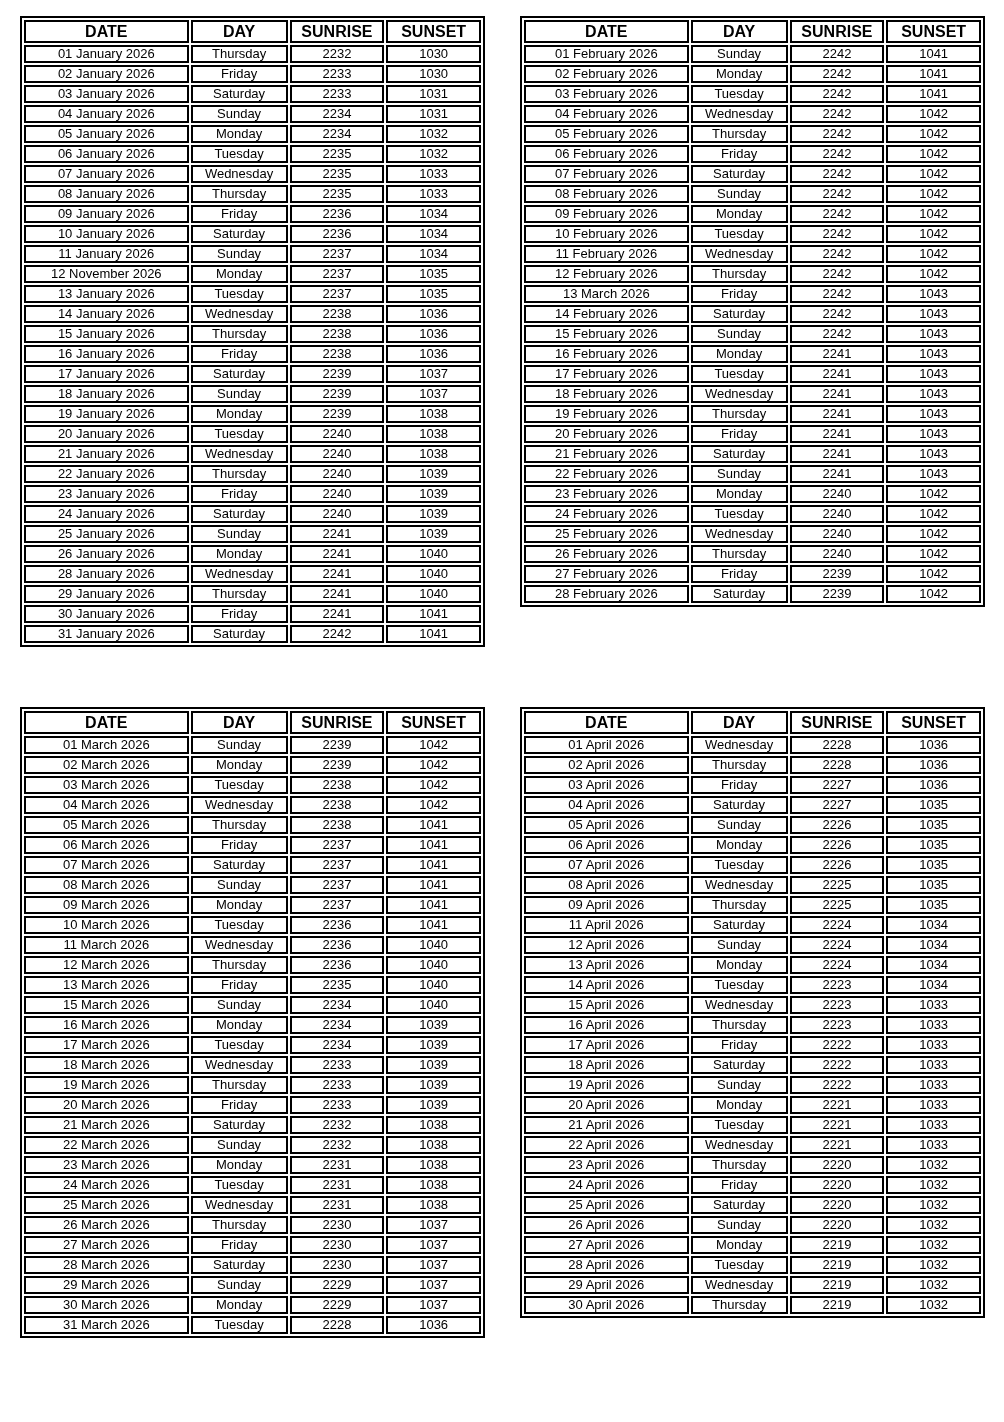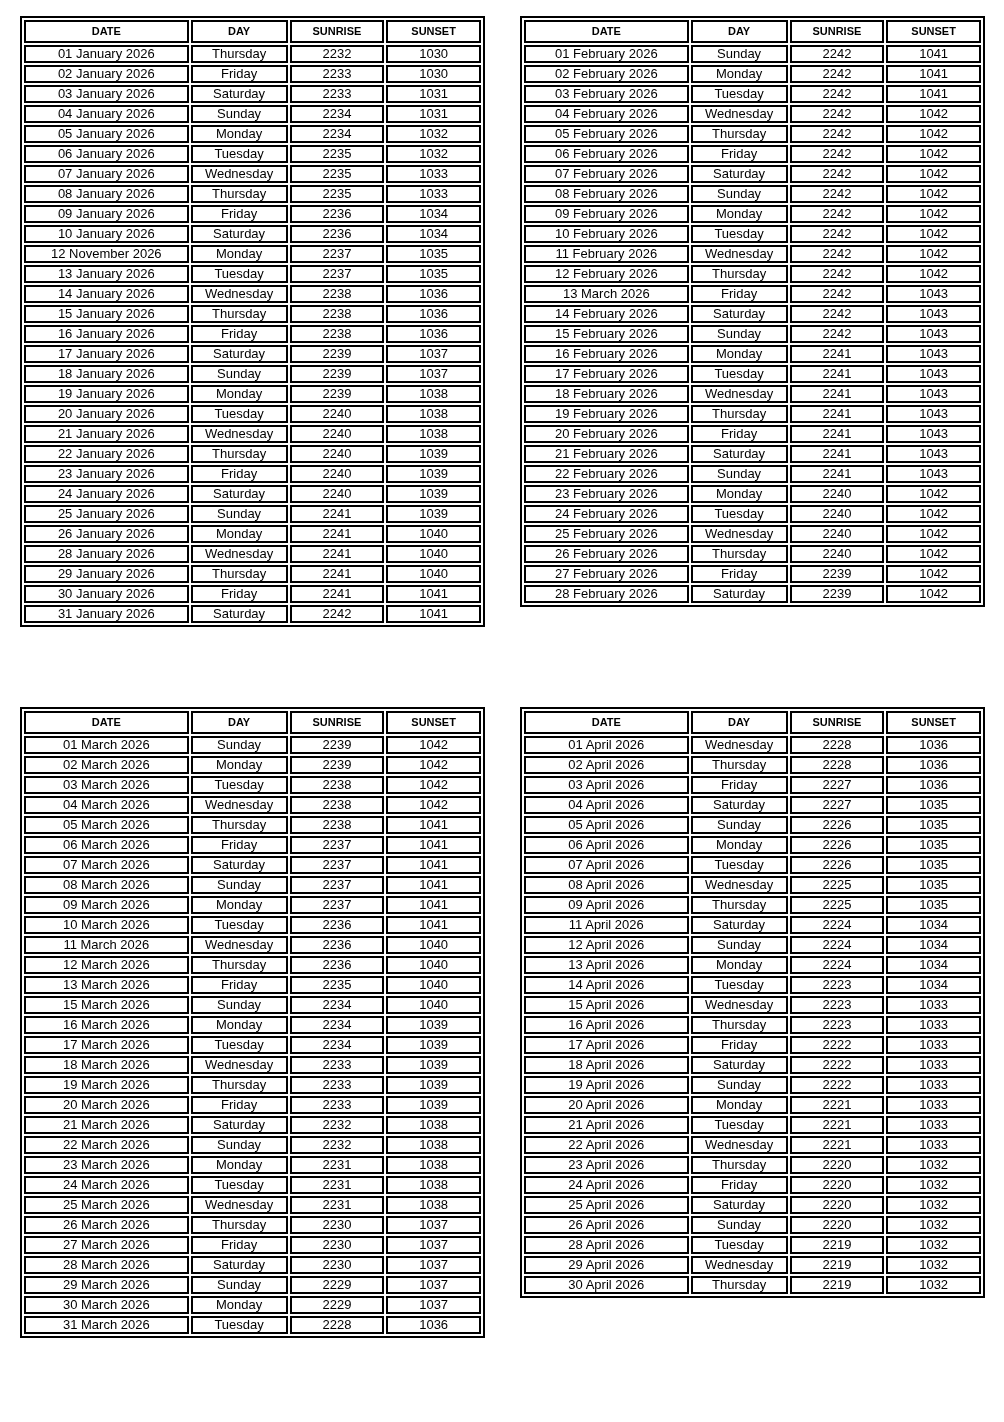--- a/index.html
+++ b/index.html
@@ -42,21 +42,21 @@
     text-align: center;
     vertical-align: middle;
     padding: 0;
     overflow: hidden;
     white-space: nowrap;
     background: #ffffff;
   }
   table.sun-table th {
     height: 19px;
     line-height: 19px;
-    font-size: 11px;
+    font-size: 16px;
     font-weight: bold;
   }
   table.sun-table td {
     height: 14px;
     line-height: 14px;
     font-size: 13px;
   }
 </style>
 </head>
 <body>
@@ -132,20 +132,26 @@
           <td>2236</td>
           <td>1034</td>
         </tr>
         <tr>
           <td>10 January 2026</td>
           <td>Saturday</td>
           <td>2236</td>
           <td>1034</td>
         </tr>
         <tr>
+          <td>11 January 2026</td>
+          <td>Sunday</td>
+          <td>2237</td>
+          <td>1034</td>
+        </tr>
+        <tr>
           <td>12 November 2026</td>
           <td>Monday</td>
           <td>2237</td>
           <td>1035</td>
         </tr>
         <tr>
           <td>13 January 2026</td>
           <td>Tuesday</td>
           <td>2237</td>
           <td>1035</td>
@@ -807,20 +813,26 @@
           <td>2220</td>
           <td>1032</td>
         </tr>
         <tr>
           <td>26 April 2026</td>
           <td>Sunday</td>
           <td>2220</td>
           <td>1032</td>
         </tr>
         <tr>
+          <td>27 April 2026</td>
+          <td>Monday</td>
+          <td>2219</td>
+          <td>1032</td>
+        </tr>
+        <tr>
           <td>28 April 2026</td>
           <td>Tuesday</td>
           <td>2219</td>
           <td>1032</td>
         </tr>
         <tr>
           <td>29 April 2026</td>
           <td>Wednesday</td>
           <td>2219</td>
           <td>1032</td>

